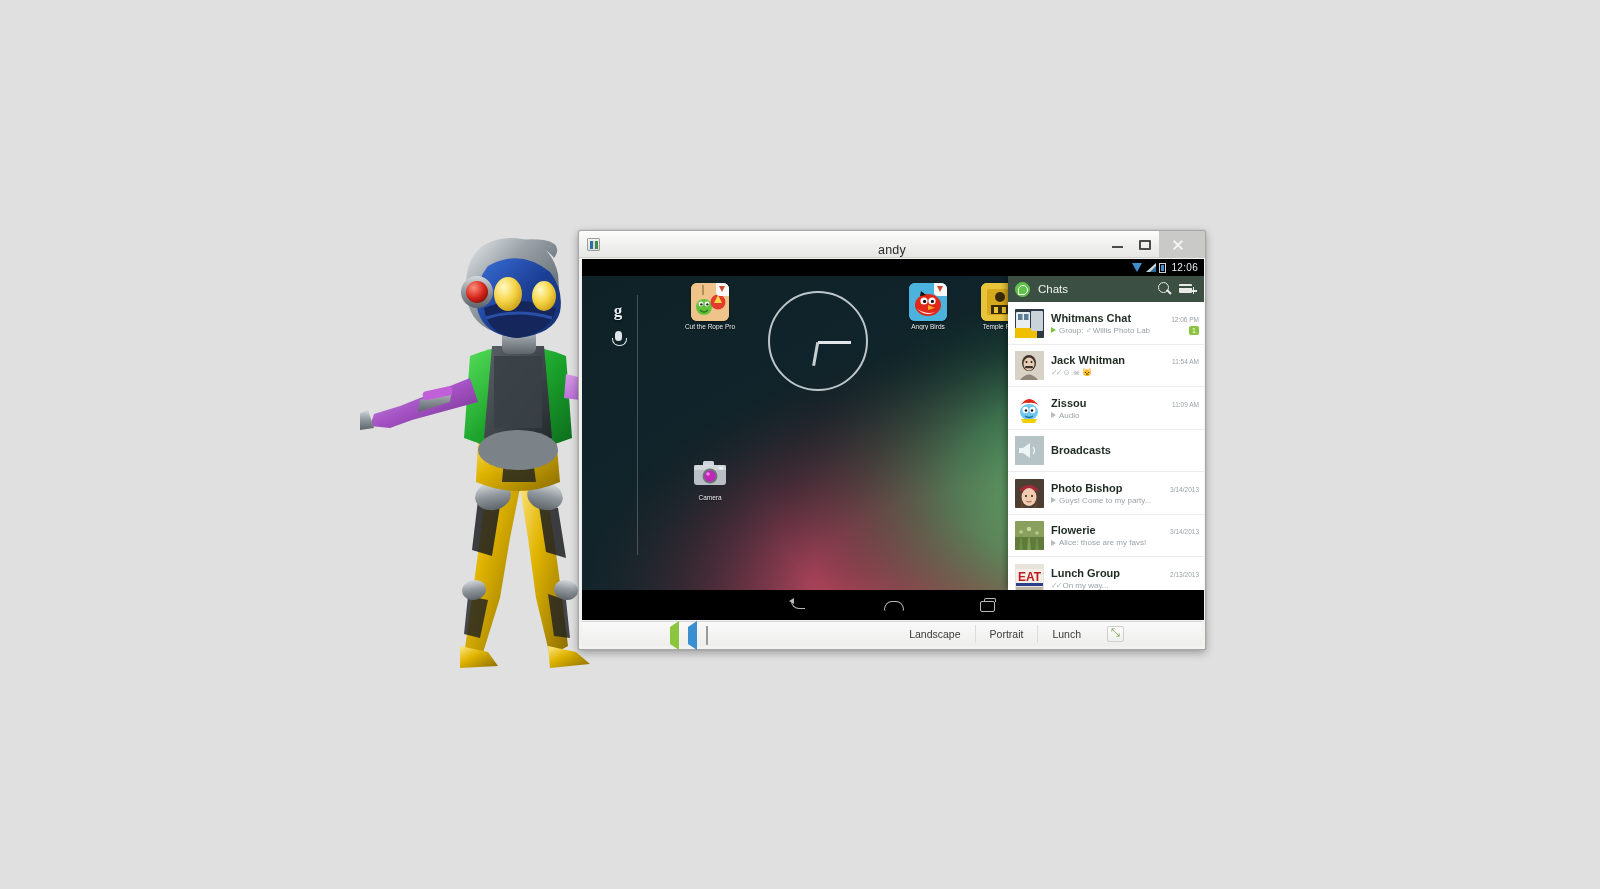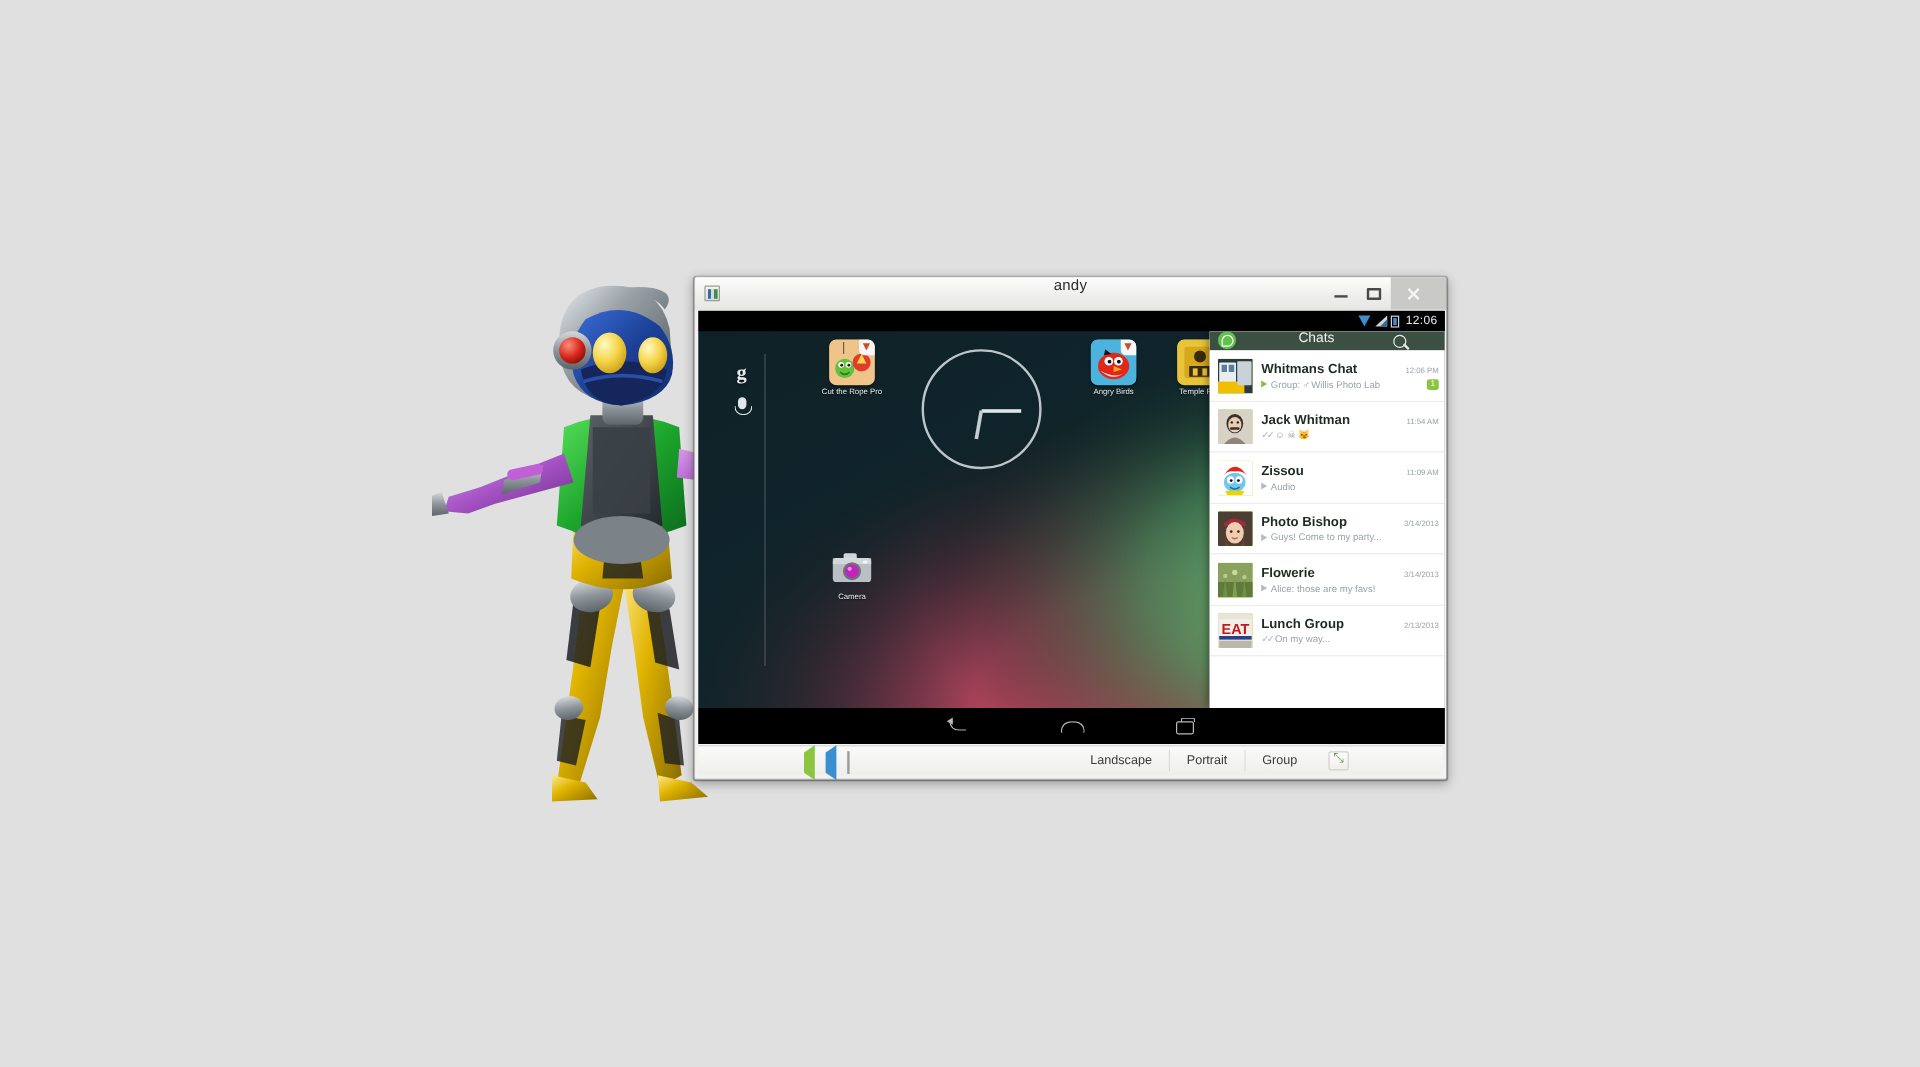--- a/index.html
+++ b/index.html
@@ -21,21 +21,21 @@
     border: 1px solid #a8a8a8;
     border-radius: 3px 3px 2px 2px;
     box-shadow: 0 3px 9px rgba(0,0,0,0.30), 0 0 1px rgba(0,0,0,0.4);
     z-index: 50;
   }
   #titlebar {
     position: relative; height: 27px;
     background: linear-gradient(#fdfdfd, #eeeeec 60%, #e7e7e5);
     border-bottom: 1px solid #cfcfcd;
     border-radius: 2px 2px 0 0;
-    display: flex; align-items: flex-start;
+    display: flex; align-items: flex-end;
   }
   #titlebar .app-ico {
     position: absolute; left: 8px; top: 7px; width: 13px; height: 13px;
     background: linear-gradient(#f4f4f2,#dcdcda);
     border: 1px solid #9d9d9b; border-radius: 1px;
   }
   #titlebar .app-ico i {
     position:absolute; left:2px; top:2px; width:8px; height:8px; display:block;
     background: linear-gradient(90deg,#2c6ea8 0 34%, #d9d9d7 34% 66%, #3f8f4b 66% 100%);
   }
@@ -118,21 +118,21 @@
   .nav-recent:after { content:""; position:absolute; left:8px; top:1px; width:10px; height:3px;
       border:1.6px solid #d7dadb; border-bottom:none; border-radius:2px 2px 0 0; }
 
   
   #whatsapp {
     position: absolute; right: 0; top: 17px; width: 196px; bottom: 30px;
     background: #fff; z-index: 9; overflow: hidden;
     box-shadow: -2px 0 6px rgba(0,0,0,.35);
     display: flex; flex-direction: column;
   }
-  #wa-header { height: 16px; background: #3c4f43; display: flex; align-items: flex-start; padding: 0 7px; flex: 0 0 auto; gap: 44px;}
+  #wa-header { height: 26px; background: #3c4f43; display: flex; align-items: center; padding: 0 7px; flex: 0 0 auto;}
   #wa-logo { width: 15px; height: 15px; border-radius: 50%; background: #5fc24a; position: relative; flex:0 0 auto;}
   #wa-logo:after { content:""; position:absolute; left:3.4px; top:3.4px; width:8px; height:8px;
       border:1.6px solid #fff; border-radius: 50% 50% 50% 10%; }
   #wa-title { color:#f0f2f0; font-size: 11.5px; margin-left: 8px; flex: 1; }
   .wa-ic { width: 20px; height: 20px; position: relative; margin-left: 2px; }
   .ic-search:before { content:""; position:absolute; left:3px; top:3px; width:9px; height:9px;
       border: 1.6px solid #e7eae7; border-radius: 50%; }
   .ic-search:after { content:""; position:absolute; left:11px; top:12px; width:6px; height:1.6px;
       background:#e7eae7; transform: rotate(45deg); }
   .ic-newchat:before { content:""; position:absolute; left:2px; top:5px; width:13px; height:9px;
@@ -501,20 +501,39 @@
                 <span class="chat-name">Zissou</span>
                 <span class="chat-time">11:09 AM</span>
               </div>
               <div class="chat-sub">
                 <span class="tri gray"></span>
                 <span class="chat-msg">Audio</span>
               </div>
             </div>
           </div>
 
+          <div class="chat-row">
+            <div class="avatar" style="background:#b8c6c9;">
+              <svg viewBox="0 0 29 29" width="29" height="29">
+                <rect width="29" height="29" fill="#b6c4c7"></rect>
+                <path d="M8 12 L15 7 L15 22 L8 17 Z" fill="#eef3f4"></path>
+                <rect x="4" y="12" width="4" height="5" fill="#eef3f4"></rect>
+                <path d="M18 11 Q21 14.5 18 18" stroke="#eef3f4" stroke-width="1.4" fill="none"></path>
+              </svg>
+            </div>
+            <div class="chat-body">
+              <div class="chat-top">
+                <span class="chat-name">Broadcasts</span>
+                <span class="chat-time"></span>
+              </div>
+              <div class="chat-sub">
+                <span class="chat-msg"></span>
+              </div>
+            </div>
+          </div>
 
           <div class="chat-row">
             <div class="avatar">
               <svg viewBox="0 0 29 29" width="29" height="29">
                 <rect width="29" height="29" fill="#4c3e33"></rect>
                 <path d="M5 10 Q14 2 23 10 L23 13 Q14 8 5 13 Z" fill="#a02a3a"></path>
                 <ellipse cx="14" cy="18" rx="7.5" ry="9" fill="#f0cdb0"></ellipse>
                 <path d="M6 14 Q6 29 11 29 L6 29 Z" fill="#6b4526"></path>
                 <path d="M22 14 Q22 29 17 29 L22 29 Z" fill="#6b4526"></path>
                 <circle cx="11" cy="17" r="1.1" fill="#3a2a1c"></circle>
@@ -594,19 +613,19 @@
 
     <div id="toolbar">
       <div class="tb-left">
         <span class="tb-ico"><i class="arrow-green"></i></span>
         <span class="tb-ico"><i class="arrow-blue"></i></span>
         <span class="tb-ico"><i class="sq-gray"></i></span>
       </div>
       <div class="tb-right">
         <span class="tb-btn">Landscape</span>
         <span class="tb-btn">Portrait</span>
-        <span class="tb-btn">Group</span>
+        <span class="tb-btn">Lunch</span>
         <span class="tb-fs"></span>
       </div>
     </div>
 
   </div>
 </div>
 
 </body></html>

